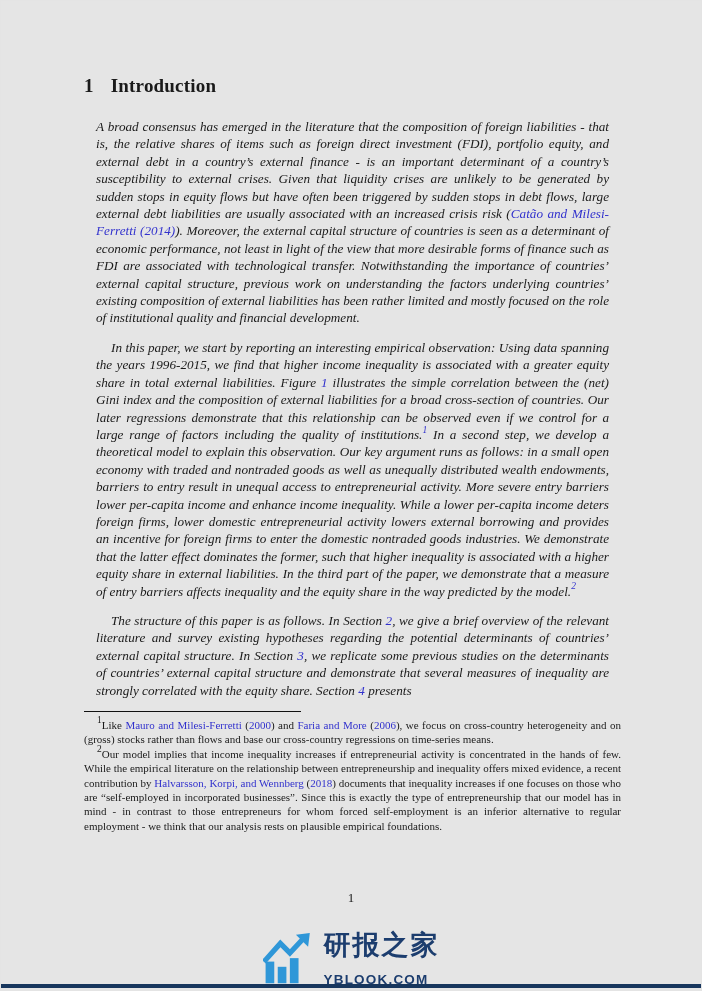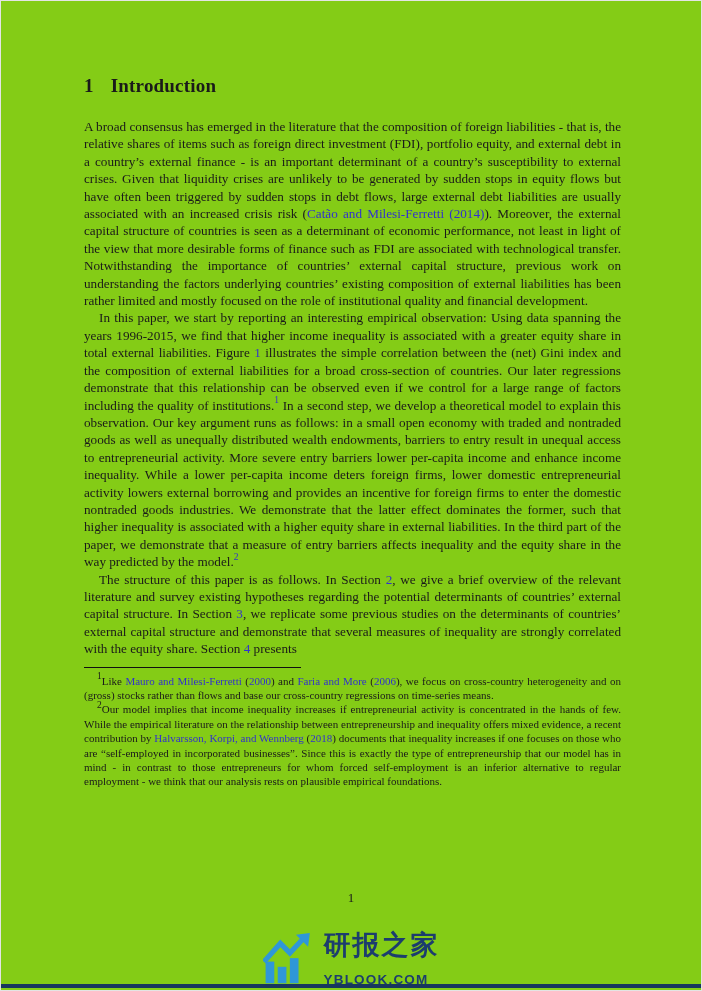--- a/index.html
+++ b/index.html
@@ -7,44 +7,45 @@
     --brand-blue:#2f97d8;
     --brand-navy:#1c3d6e;
     --bottom-bar:#17365d;
     --text:#1a1a1a;
   }
   *{box-sizing:border-box;}
   html,body{margin:0;padding:0;background:#ffffff;}
   .page{
     position:relative;
     width:702px;height:991px;
-    background:#84cc16;
+    background:#e5e5e5;
     border:1px solid #e4e4e4;
     overflow:hidden;
     font-family:"Liberation Serif", serif;
     color:var(--text);
   }
   .content{
     position:absolute;
     left:83px;top:74px;
     width:537px;height:800px;
     overflow:hidden;
   }
   h1.section-heading{
     margin:0 0 21px 0;
     font-size:19px;
     font-weight:bold;
     letter-spacing:.2px;
   }
   h1.section-heading .sec-num{display:inline-block;margin-right:17px;}
   p.para{
-    margin:0;
+    margin:12px;
     font-size:13.2px;
     line-height:17.4px;
     text-align:justify;
+    font-style:italic;
   }
   p.para.indent{text-indent:15px;}
   .link{color:var(--link);cursor:pointer;}
   sup.supref{
     font-size:9.5px;
     line-height:0;
     position:relative;
     top:-1px;
     vertical-align:super;
   }

